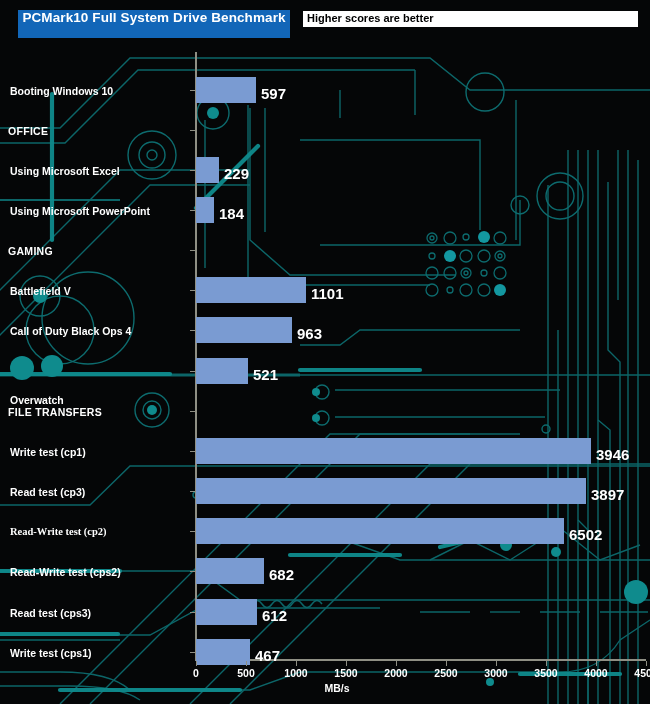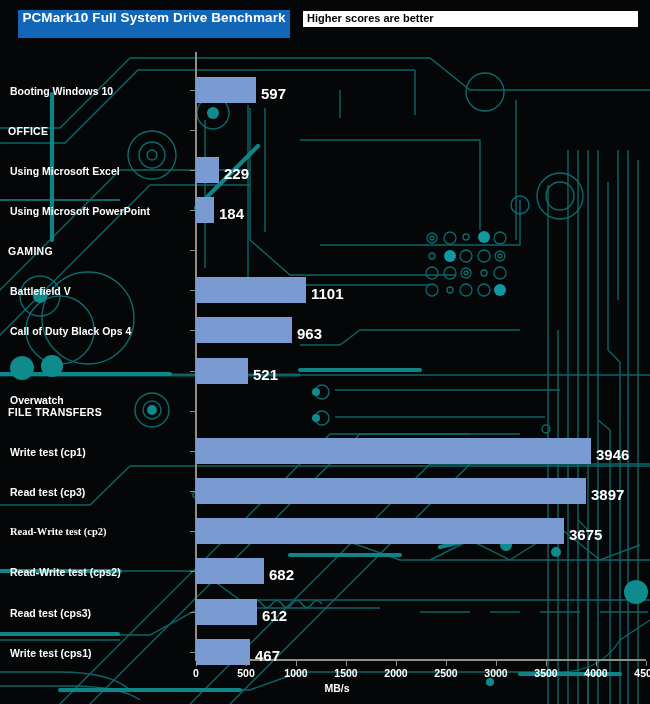--- a/index.html
+++ b/index.html
@@ -290,21 +290,21 @@
         </div>
         <div class="row" style="top: 430px;">
           <div class="row-label" style="top: 8px;">Read test (cp3)</div>
           <div class="bar" style="width: 390px;"></div>
           <div class="bar-val" style="left: 591px; top: 8px;">3897</div>
           <div class="tick-v" style="top: 13px;"></div>
         </div>
         <div class="row" style="top: 470px;">
           <div class="row-label" style="top: 8px; font-family: Liberation Serif, serif;">Read-Write test (cp2)</div>
           <div class="bar" style="width: 368px;"></div>
-          <div class="bar-val" style="left: 569px; top: 8px;">3675</div>
+          <div class="bar-val" style="left: 569px; top: 8px;">6502</div>
           <div class="tick-v" style="top: 13px;"></div>
         </div>
         <div class="row" style="top: 510px;">
           <div class="row-label" style="top: 8px;">Read-Write test (cps2)</div>
           <div class="bar" style="width: 68px;"></div>
           <div class="bar-val" style="left: 269px; top: 8px;">682</div>
           <div class="tick-v" style="top: 13px;"></div>
         </div>
         <div class="row" style="top: 551px;">
           <div class="row-label" style="top: 8px;">Read test (cps3)</div>

